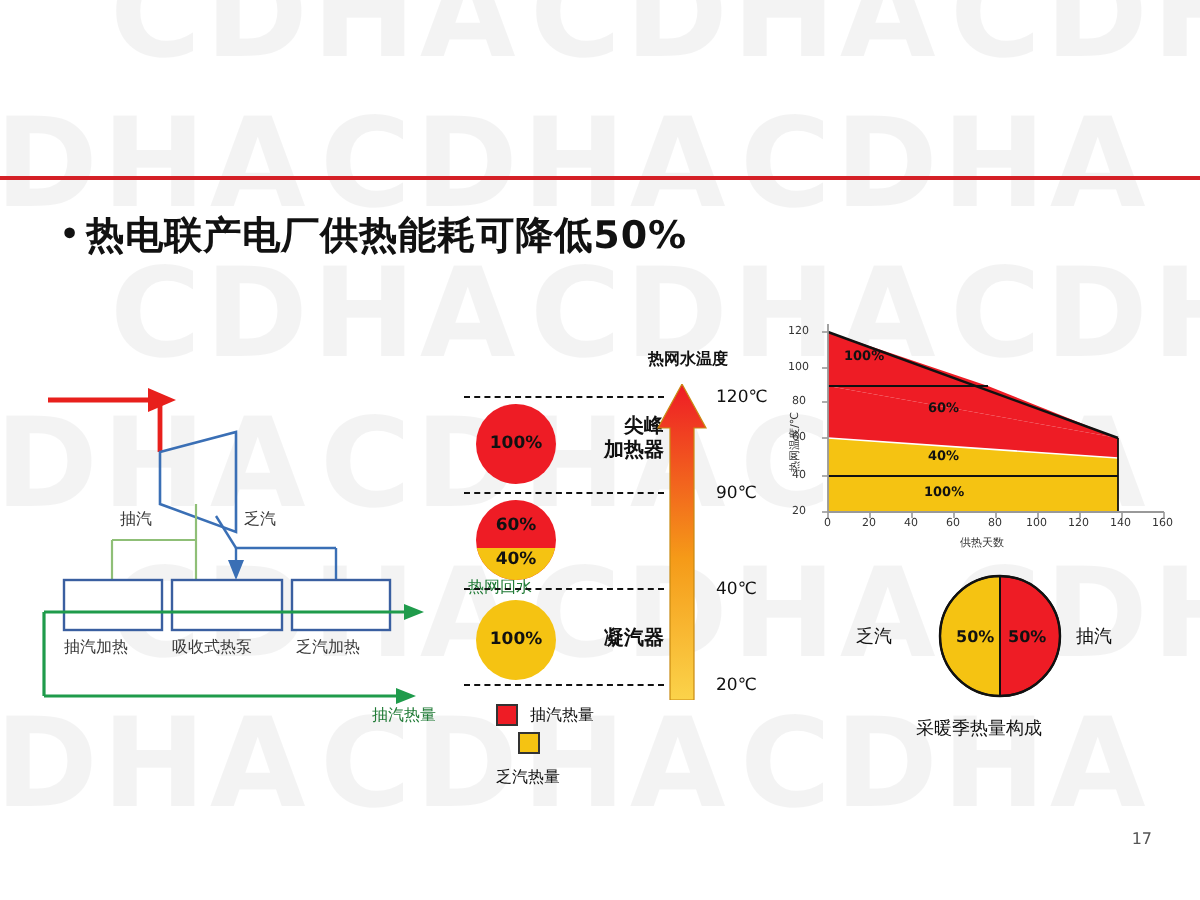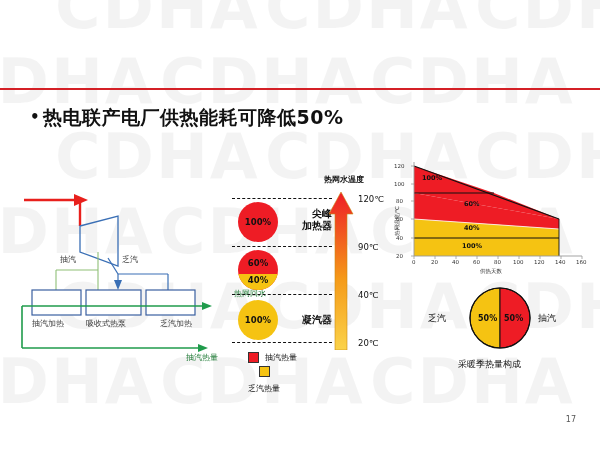--- a/index.html
+++ b/index.html
@@ -141,21 +141,21 @@
       </g>
     </svg>
 
     <div class="p-lbl" style="left:42px;top:76px;">抽汽</div>
     <div class="p-lbl" style="left:104px;top:76px;">乏汽</div>
     <div class="p-lbl grn" style="left:168px;top:110px;margin-left:48px;">热网回水</div>
     <div class="p-lbl grn" style="left:168px;top:174px;">抽汽热量</div>
 
     <div class="p-lbl" style="left:14px;top:140px;">抽汽加热</div>
     <div class="p-lbl" style="left:68px;top:140px;">吸收式热泵</div>
-    <div class="p-lbl" style="left:142px;top:140px;">乏汽加热</div>
+    <div class="p-lbl" style="left:130px;top:140px;">乏汽加热</div>
   </div>
 
 
   <div id="center">
 
     <div class="dashed" style="left:4px;top:38px;width:100px;"></div>
     <div class="dashed" style="left:4px;top:86px;width:100px;"></div>
     <div class="dashed" style="left:4px;top:134px;width:100px;"></div>
     <div class="dashed" style="left:4px;top:182px;width:100px;"></div>
 

